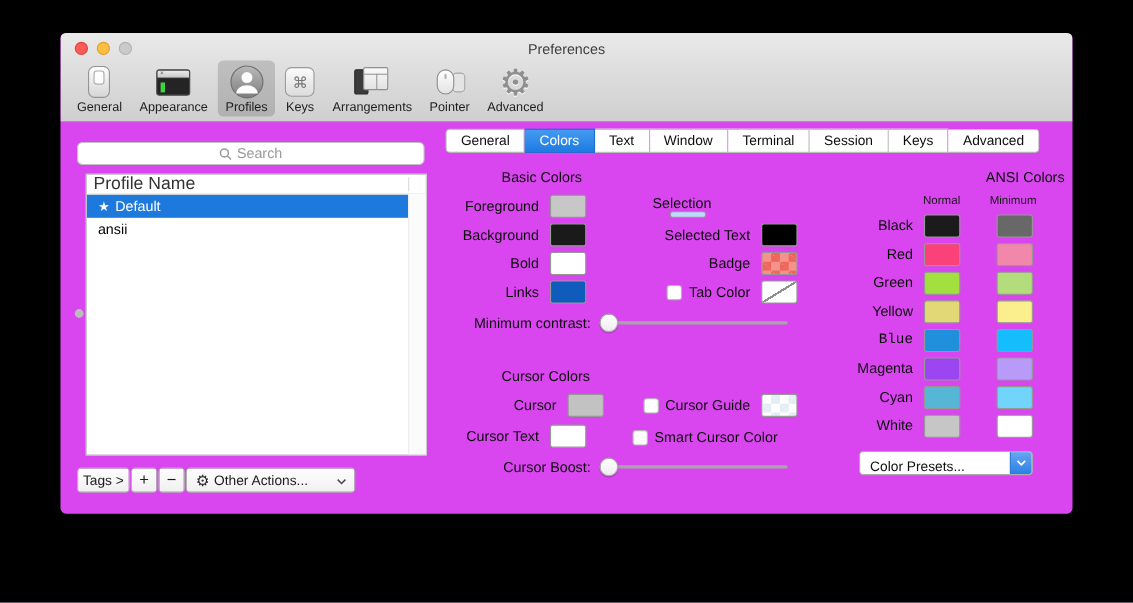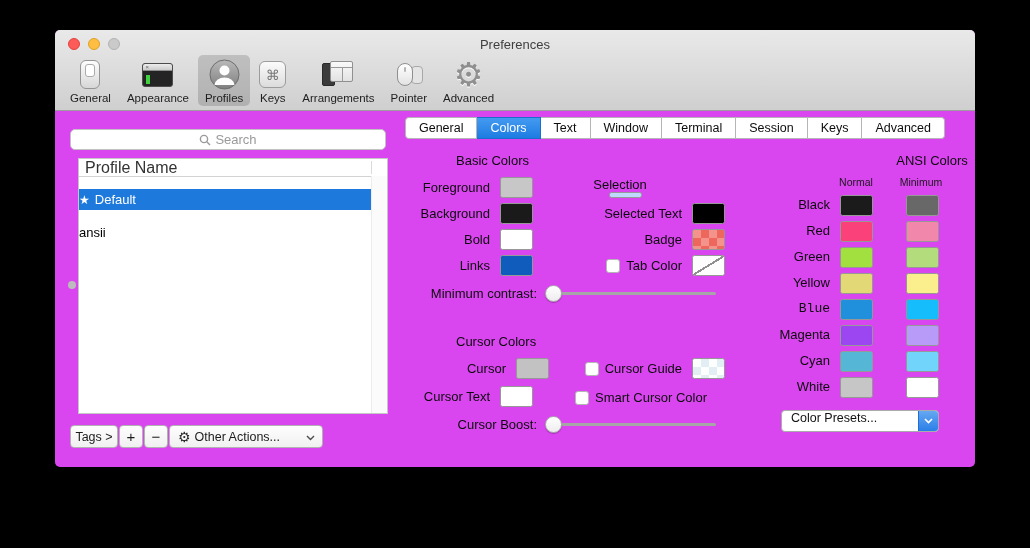--- a/index.html
+++ b/index.html
@@ -42,21 +42,21 @@
   .ic-pointer .front i{display:block;width:2px;height:5px;background:#b5b5b5;margin:3px auto 0;border-radius:1px;}
   .ic-adv{font-size:33px;line-height:33px;color:#8f8f8f;text-shadow:0 1px 0 #fff;}
   
   .search{position:absolute;left:15px;top:99px;width:316px;height:21px;background:#fff;border:1px solid #c2c2c2;
           border-radius:5px;box-sizing:border-box;display:flex;align-items:center;justify-content:center;gap:4px;
           font-size:13px;color:#9a9a9a;}
   .plist{position:absolute;left:23px;top:128px;width:310px;height:256px;background:#fff;border:1px solid #c6c6c6;box-sizing:border-box;}
   .plist-header{height:17px;line-height:17px;font-size:16px;color:#333;padding-left:6px;border-bottom:1px solid #d2d2d2;position:relative;}
   .plist-header:after{content:"";position:absolute;right:15px;top:2px;bottom:2px;border-right:1px solid #dadada;}
   .plist-scroll{position:absolute;top:17px;right:0;bottom:0;width:15px;background:#fbfbfb;border-left:1px solid #ececec;}
-  .prow{height:21px;line-height:21px;font-size:13px;padding-left:0;color:#000;width:calc(100% - 16px);box-sizing:border-box;margin-top:12px;}
+  .prow{height:21px;line-height:21px;font-size:13px;padding-left:10px;color:#000;width:calc(100% - 16px);box-sizing:border-box;}
   .prow.selected{background:#1e79dd;color:#fff;}
   .prow .star{margin-right:5px;font-size:12px;}
   .handle-dot{position:absolute;left:13px;top:251px;width:8px;height:8px;border-radius:50%;background:#bcbcbc;}
   .btnrow{position:absolute;top:395px;height:23px;display:flex;align-items:center;font-size:12.5px;color:#1c1c1c;
           background:linear-gradient(#fefefe,#f0f0f0);border:1px solid #b2b2b2;border-radius:4px;box-sizing:border-box;justify-content:center;}
   .oa-gear{font-size:14px;margin-right:4px;color:#2a2a2a;}
   .oa-chev{margin-left:auto;margin-right:7px;color:#555;}
   
   .tabbar{position:absolute;left:350px;top:87px;width:540px;height:22px;display:flex;}
   .tab{flex:1 1 auto;text-align:center;font-size:12.5px;line-height:20px;background:#fff;border:1px solid #b5b5b5;
@@ -82,21 +82,21 @@
                 box-shadow:0 1px 1px rgba(0,0,0,.25);}
   
   .ansi-colhead{position:absolute;width:70px;text-align:center;font-size:10.5px;color:#1a1a1a;}
   .ansi-row{position:absolute;left:680px;width:260px;height:21px;}
   .ansi-label{position:absolute;left:0;width:95px;top:2px;font-size:13px;color:#0c0c0c;text-align:right;}
   .ansi-row .swatch{position:absolute;top:0;}
   .ansi-n{left:105px;}
   .ansi-b{left:171px;}
   
   .presets{position:absolute;left:726px;top:380px;width:158px;height:22px;background:#fff;border:1px solid #ababab;
-           border-radius:4px;box-sizing:border-box;display:flex;align-items:flex-start;overflow:hidden;}
+           border-radius:4px;box-sizing:border-box;display:flex;align-items:flex-end;overflow:hidden;}
   .presets .lbl{flex:1;font-size:12.5px;color:#111;padding-left:9px;}
   .presets .cap{width:19px;height:100%;background:linear-gradient(#66a7f1,#2a7fe8);display:flex;align-items:center;justify-content:center;border-left:1px solid #1f6fd2;}
 </style>
 </head>
 <body>
 
 <div class="stage">
   <div class="window">
 
     <div class="chrome">

